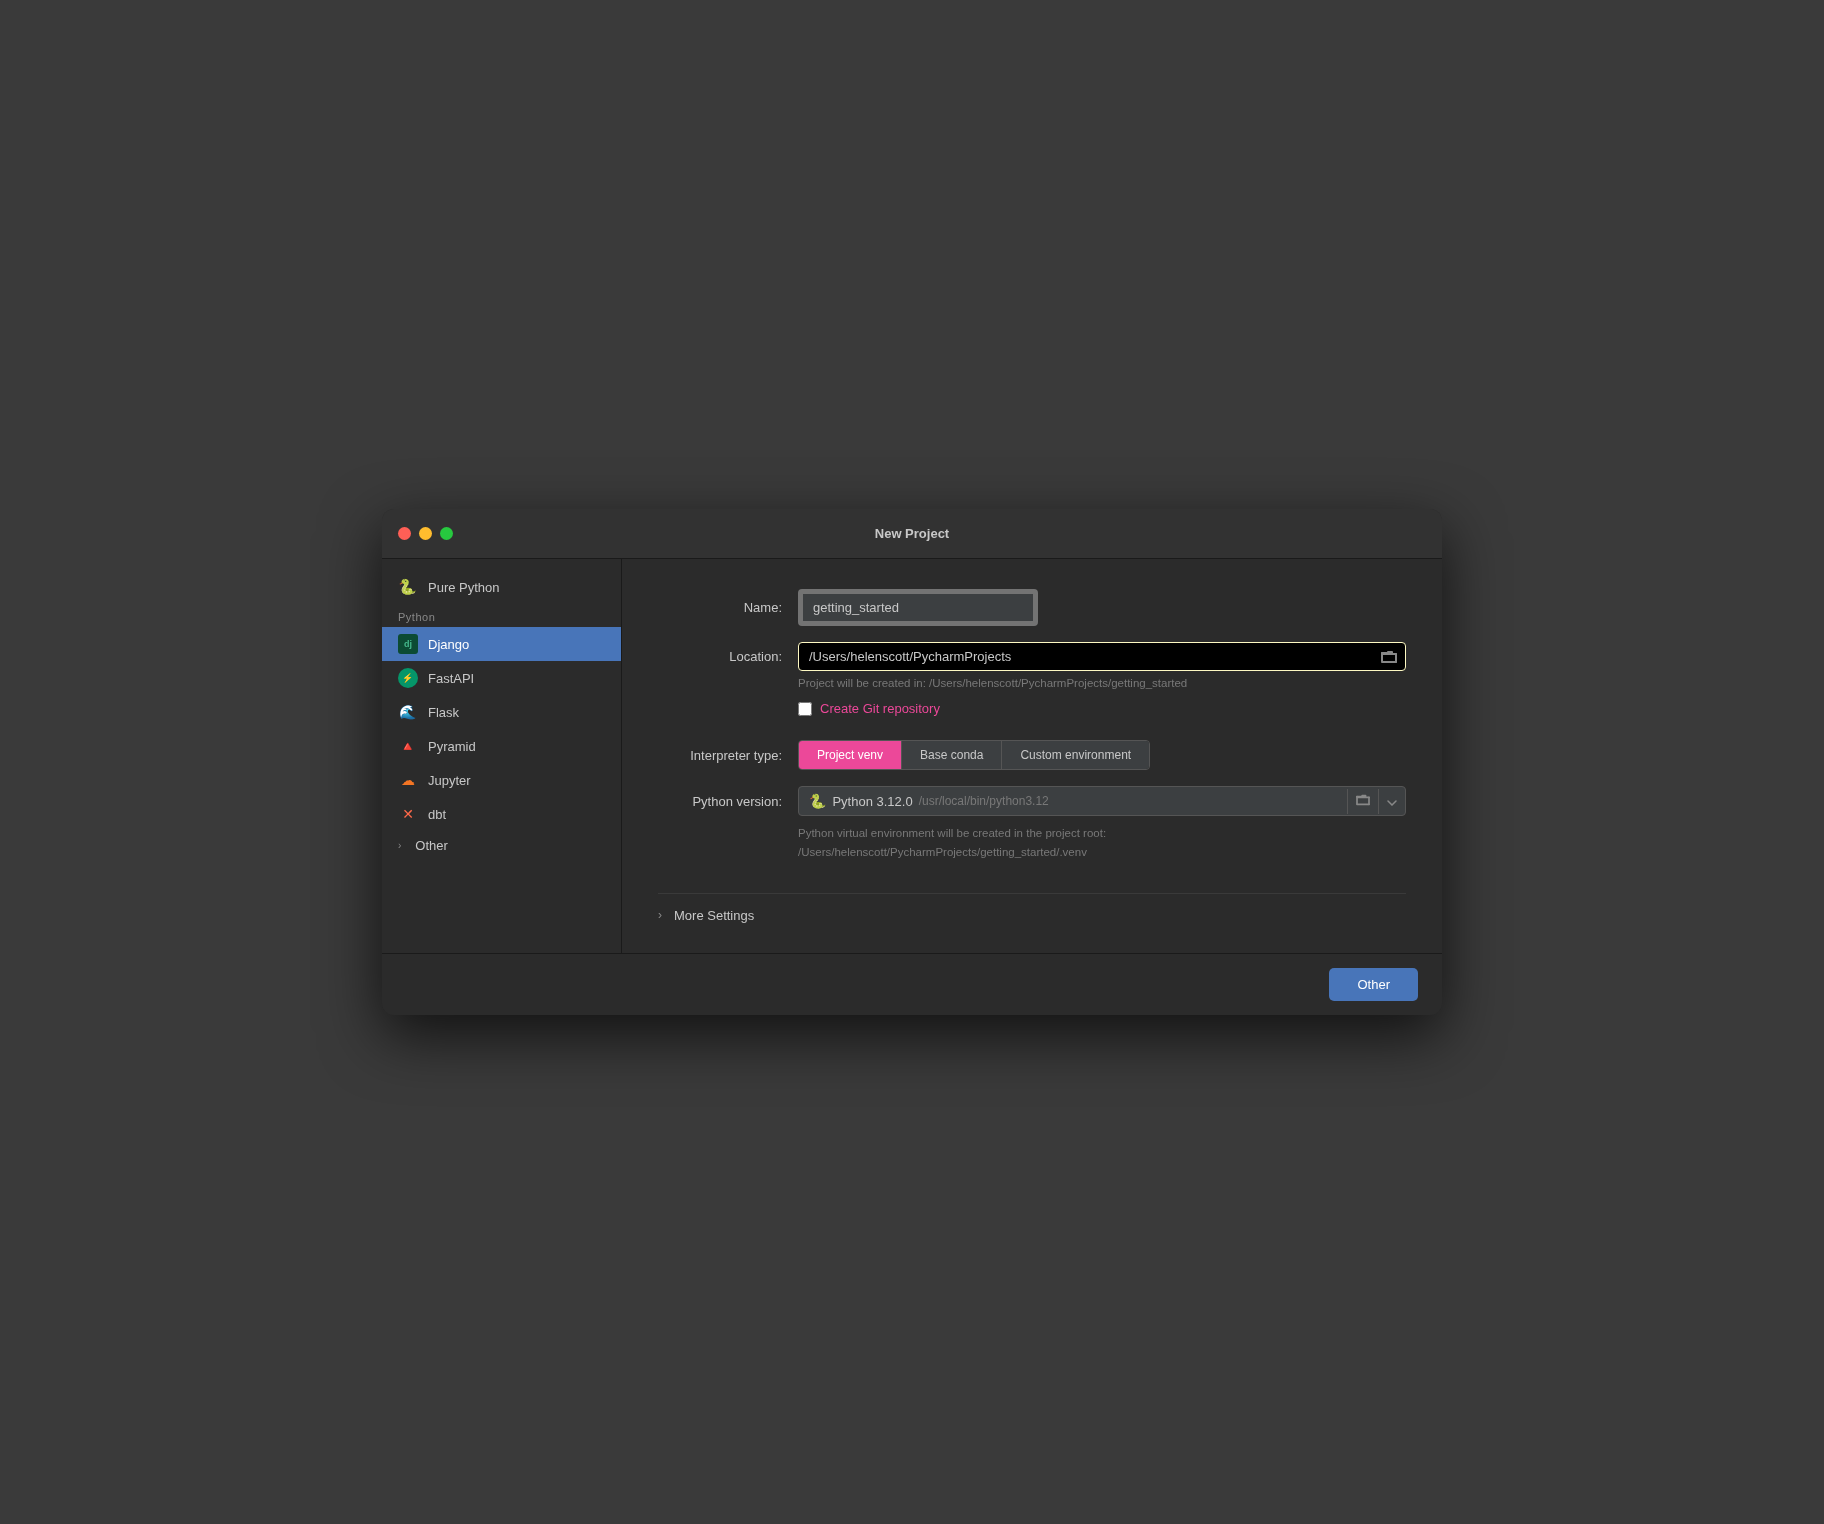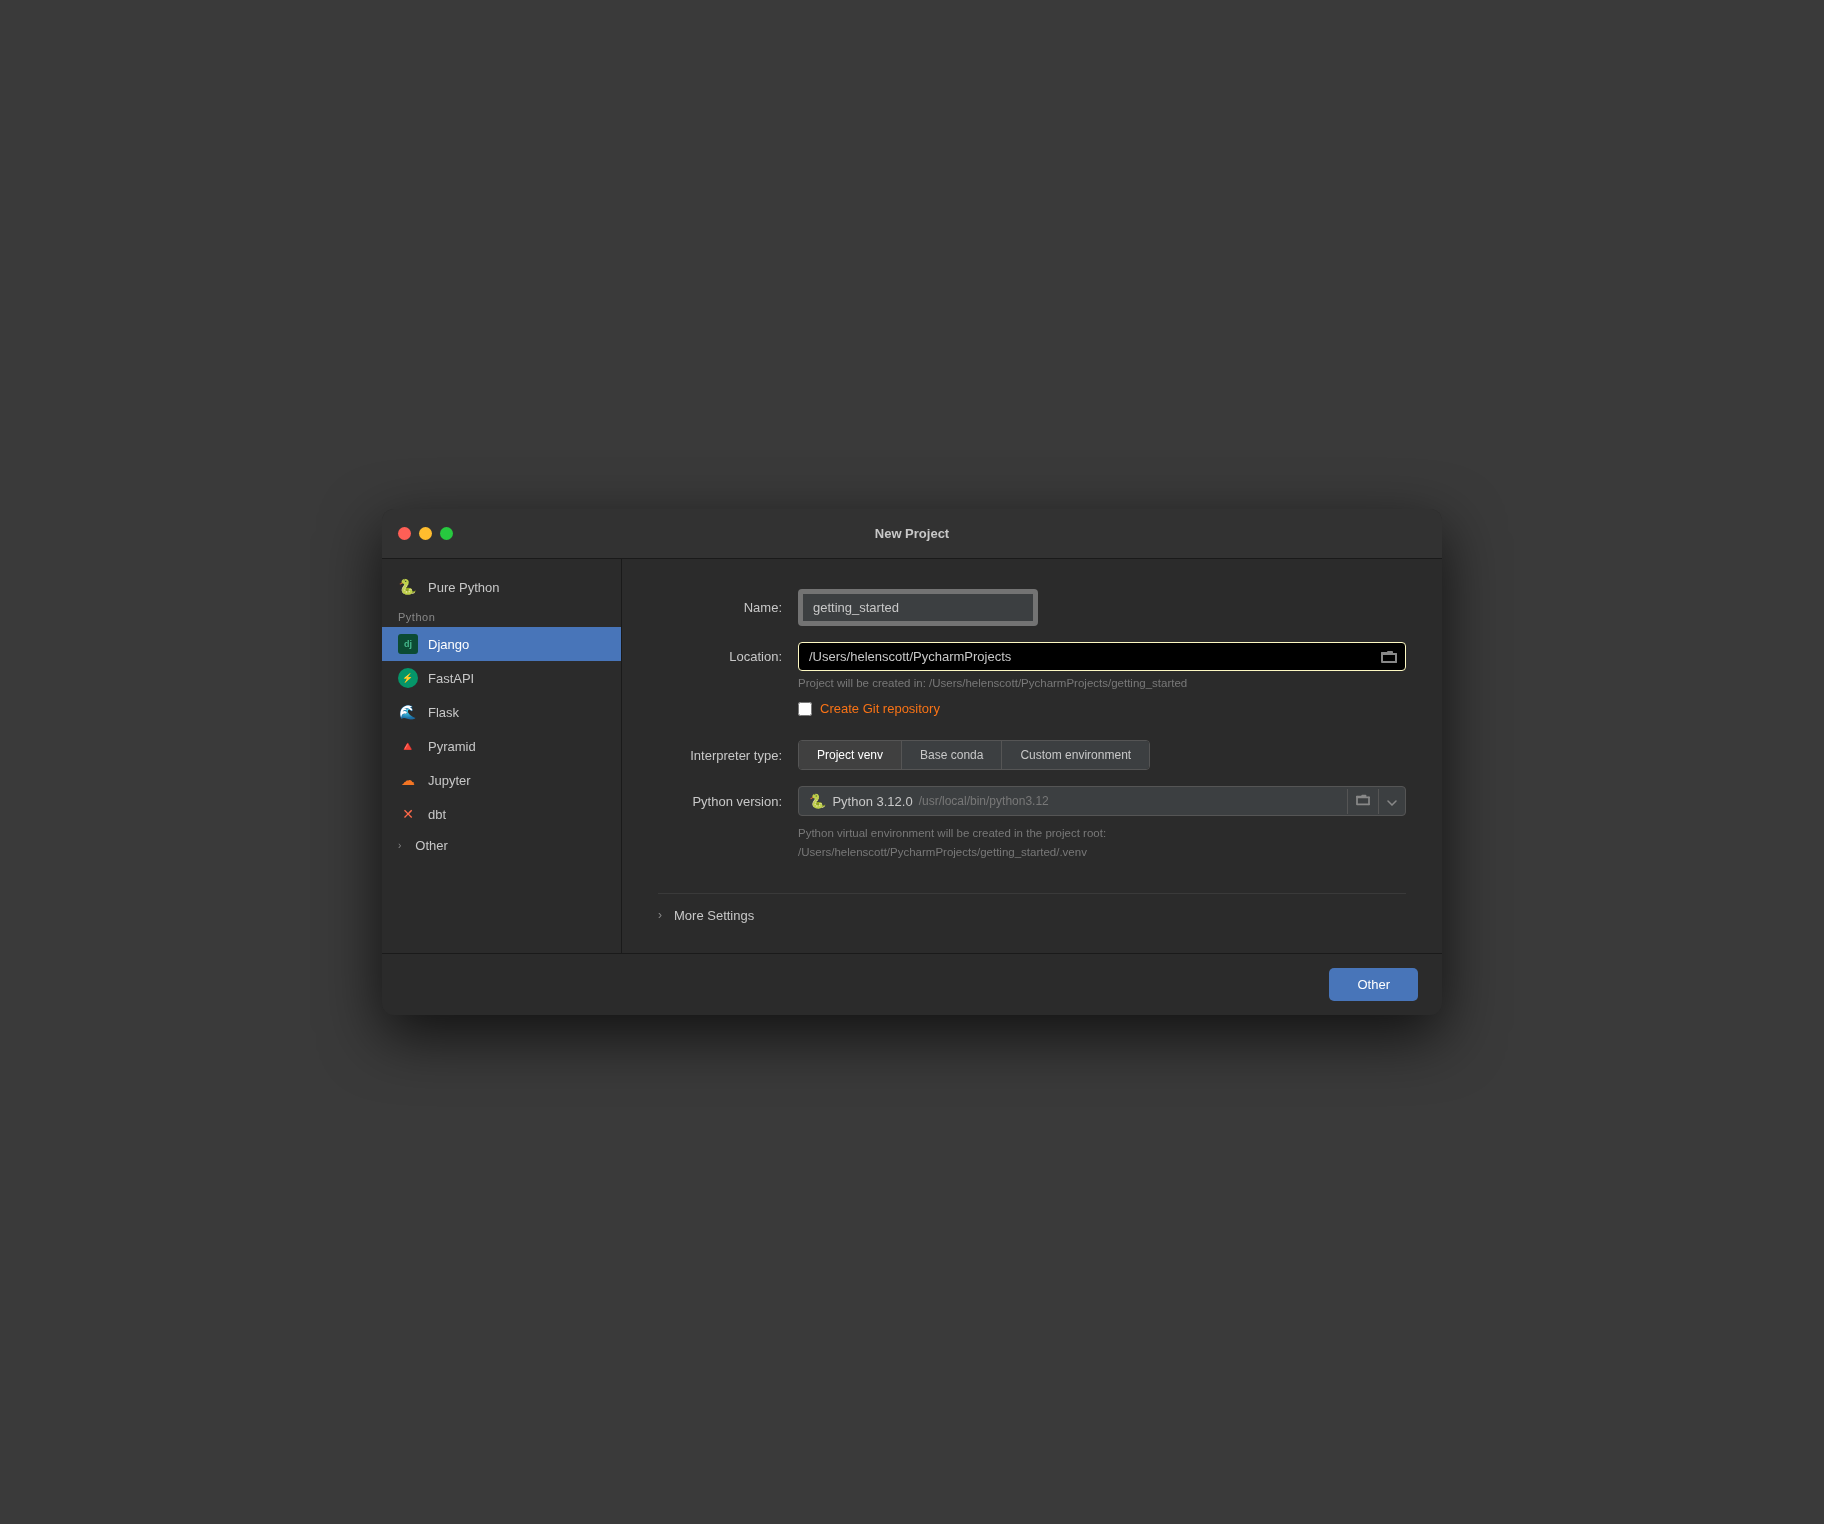--- a/index.html
+++ b/index.html
@@ -239,21 +239,21 @@
       margin-bottom: 24px;
       gap: 8px;
     }
     .checkbox-input {
       width: 14px;
       height: 14px;
       cursor: pointer;
       accent-color: #4875b9;
     }
     .checkbox-label {
-      color: #f97316;
+      color: #ec4899;
       font-size: 13px;
       cursor: pointer;
       text-align: center;
     }
     .interpreter-row {
       display: flex;
       align-items: center;
       margin-bottom: 16px;
     }
     .tab-group {
@@ -266,21 +266,21 @@
       background: #3c3f41;
       border: none;
       color: #c8c8c8;
       font-size: 12px;
       padding: 7px 18px;
       cursor: pointer;
       border-right: 1px solid #555;
     }
     .tab-btn:last-child { border-right: none; }
     .tab-btn.active {
-      background: #404040;
+      background: #ec4899;
       color: #ffffff;
       font-weight: 500;
     }
     .python-version-row {
       display: flex;
       align-items: center;
       margin-bottom: 8px;
     }
     .version-input-wrapper {
       display: flex;

